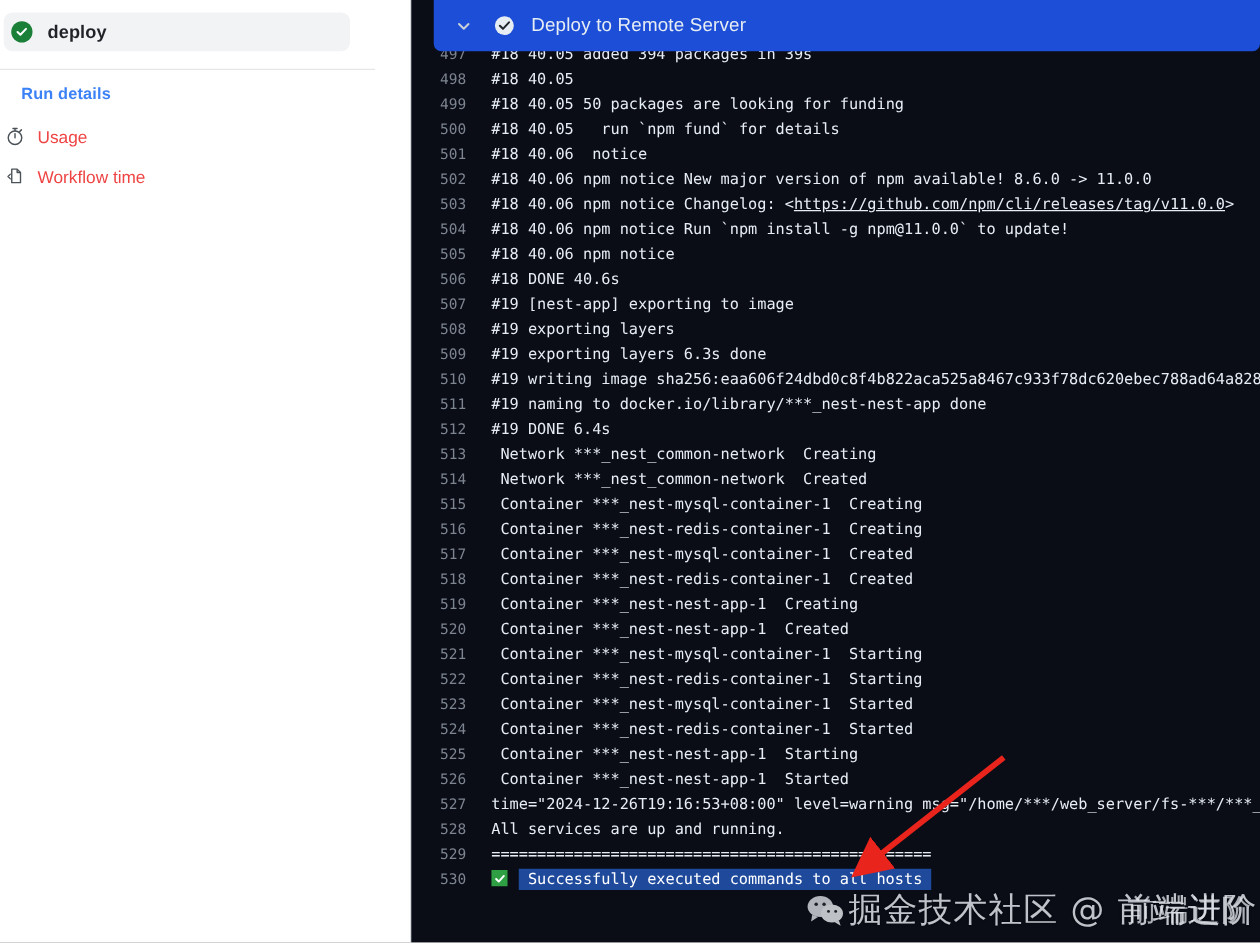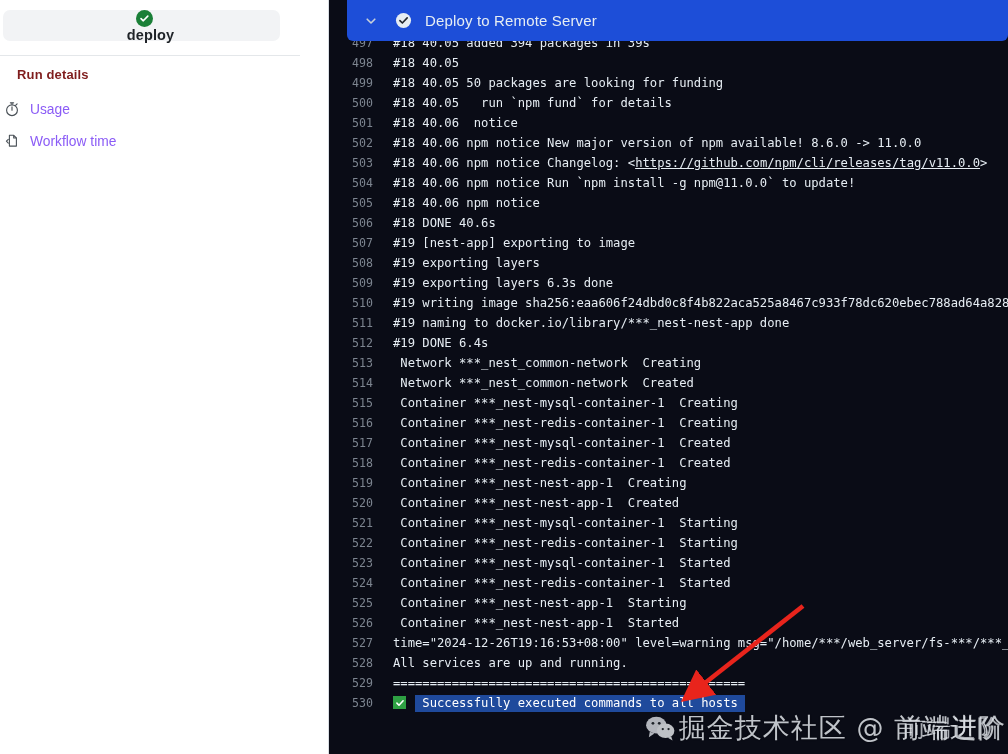--- a/index.html
+++ b/index.html
@@ -19,21 +19,20 @@
     border-right: 1px solid #d8dde3;
   }
   .job-pill {
     position: absolute; left: 3px; top: 10px;
     width: 277px; height: 31px;
     background: #f2f3f5;
     border-radius: 7px;
     display: flex; align-items: center;
     padding-left: 6px;
     cursor: pointer;
-    flex-direction: column;
   }
   .job-check {
     width: 17px; height: 17px; border-radius: 50%;
     background: #1a7f37;
     display: flex; align-items: center; justify-content: center;
     flex: none;
   }
   .job-check svg { display: block; }
   .job-label {
     margin-left: 12px;
@@ -42,32 +41,32 @@
     font-weight: 600;
     letter-spacing: .1px;
   }
   .sidebar-divider {
     position: absolute; left: 0; top: 55px;
     width: 300px; height: 1px;
     background: #e4e7ea;
   }
   .run-details-title {
     position: absolute; left: 2px; top: 67px;
-    font-size: 13px; color: #7f1d1d; font-weight: 600;
+    font-size: 13px; color: #3b82f6; font-weight: 600;
     letter-spacing: .15px;
     padding-left: 15px;
   }
   .nav-item {
     position: absolute; left: 2px;
     display: flex; align-items: center;
     height: 22px; cursor: pointer;
   }
   .nav-item .ic { width: 19px; height: 19px; flex: none;
                   display: flex; align-items: center; justify-content: center; }
-  .nav-item .lbl { margin-left: 9px; font-size: 13.8px; color: #8b5cf6; }
+  .nav-item .lbl { margin-left: 9px; font-size: 13.8px; color: #ef4444; }
   #nav-usage { top: 98px; }
   #nav-workflow { top: 130px; }
 
   
   #logpanel {
     position: absolute; left: 329px; top: 0;
     width: 679px; height: 754px;
     background: #0a0c16;
     overflow: hidden;
   }

